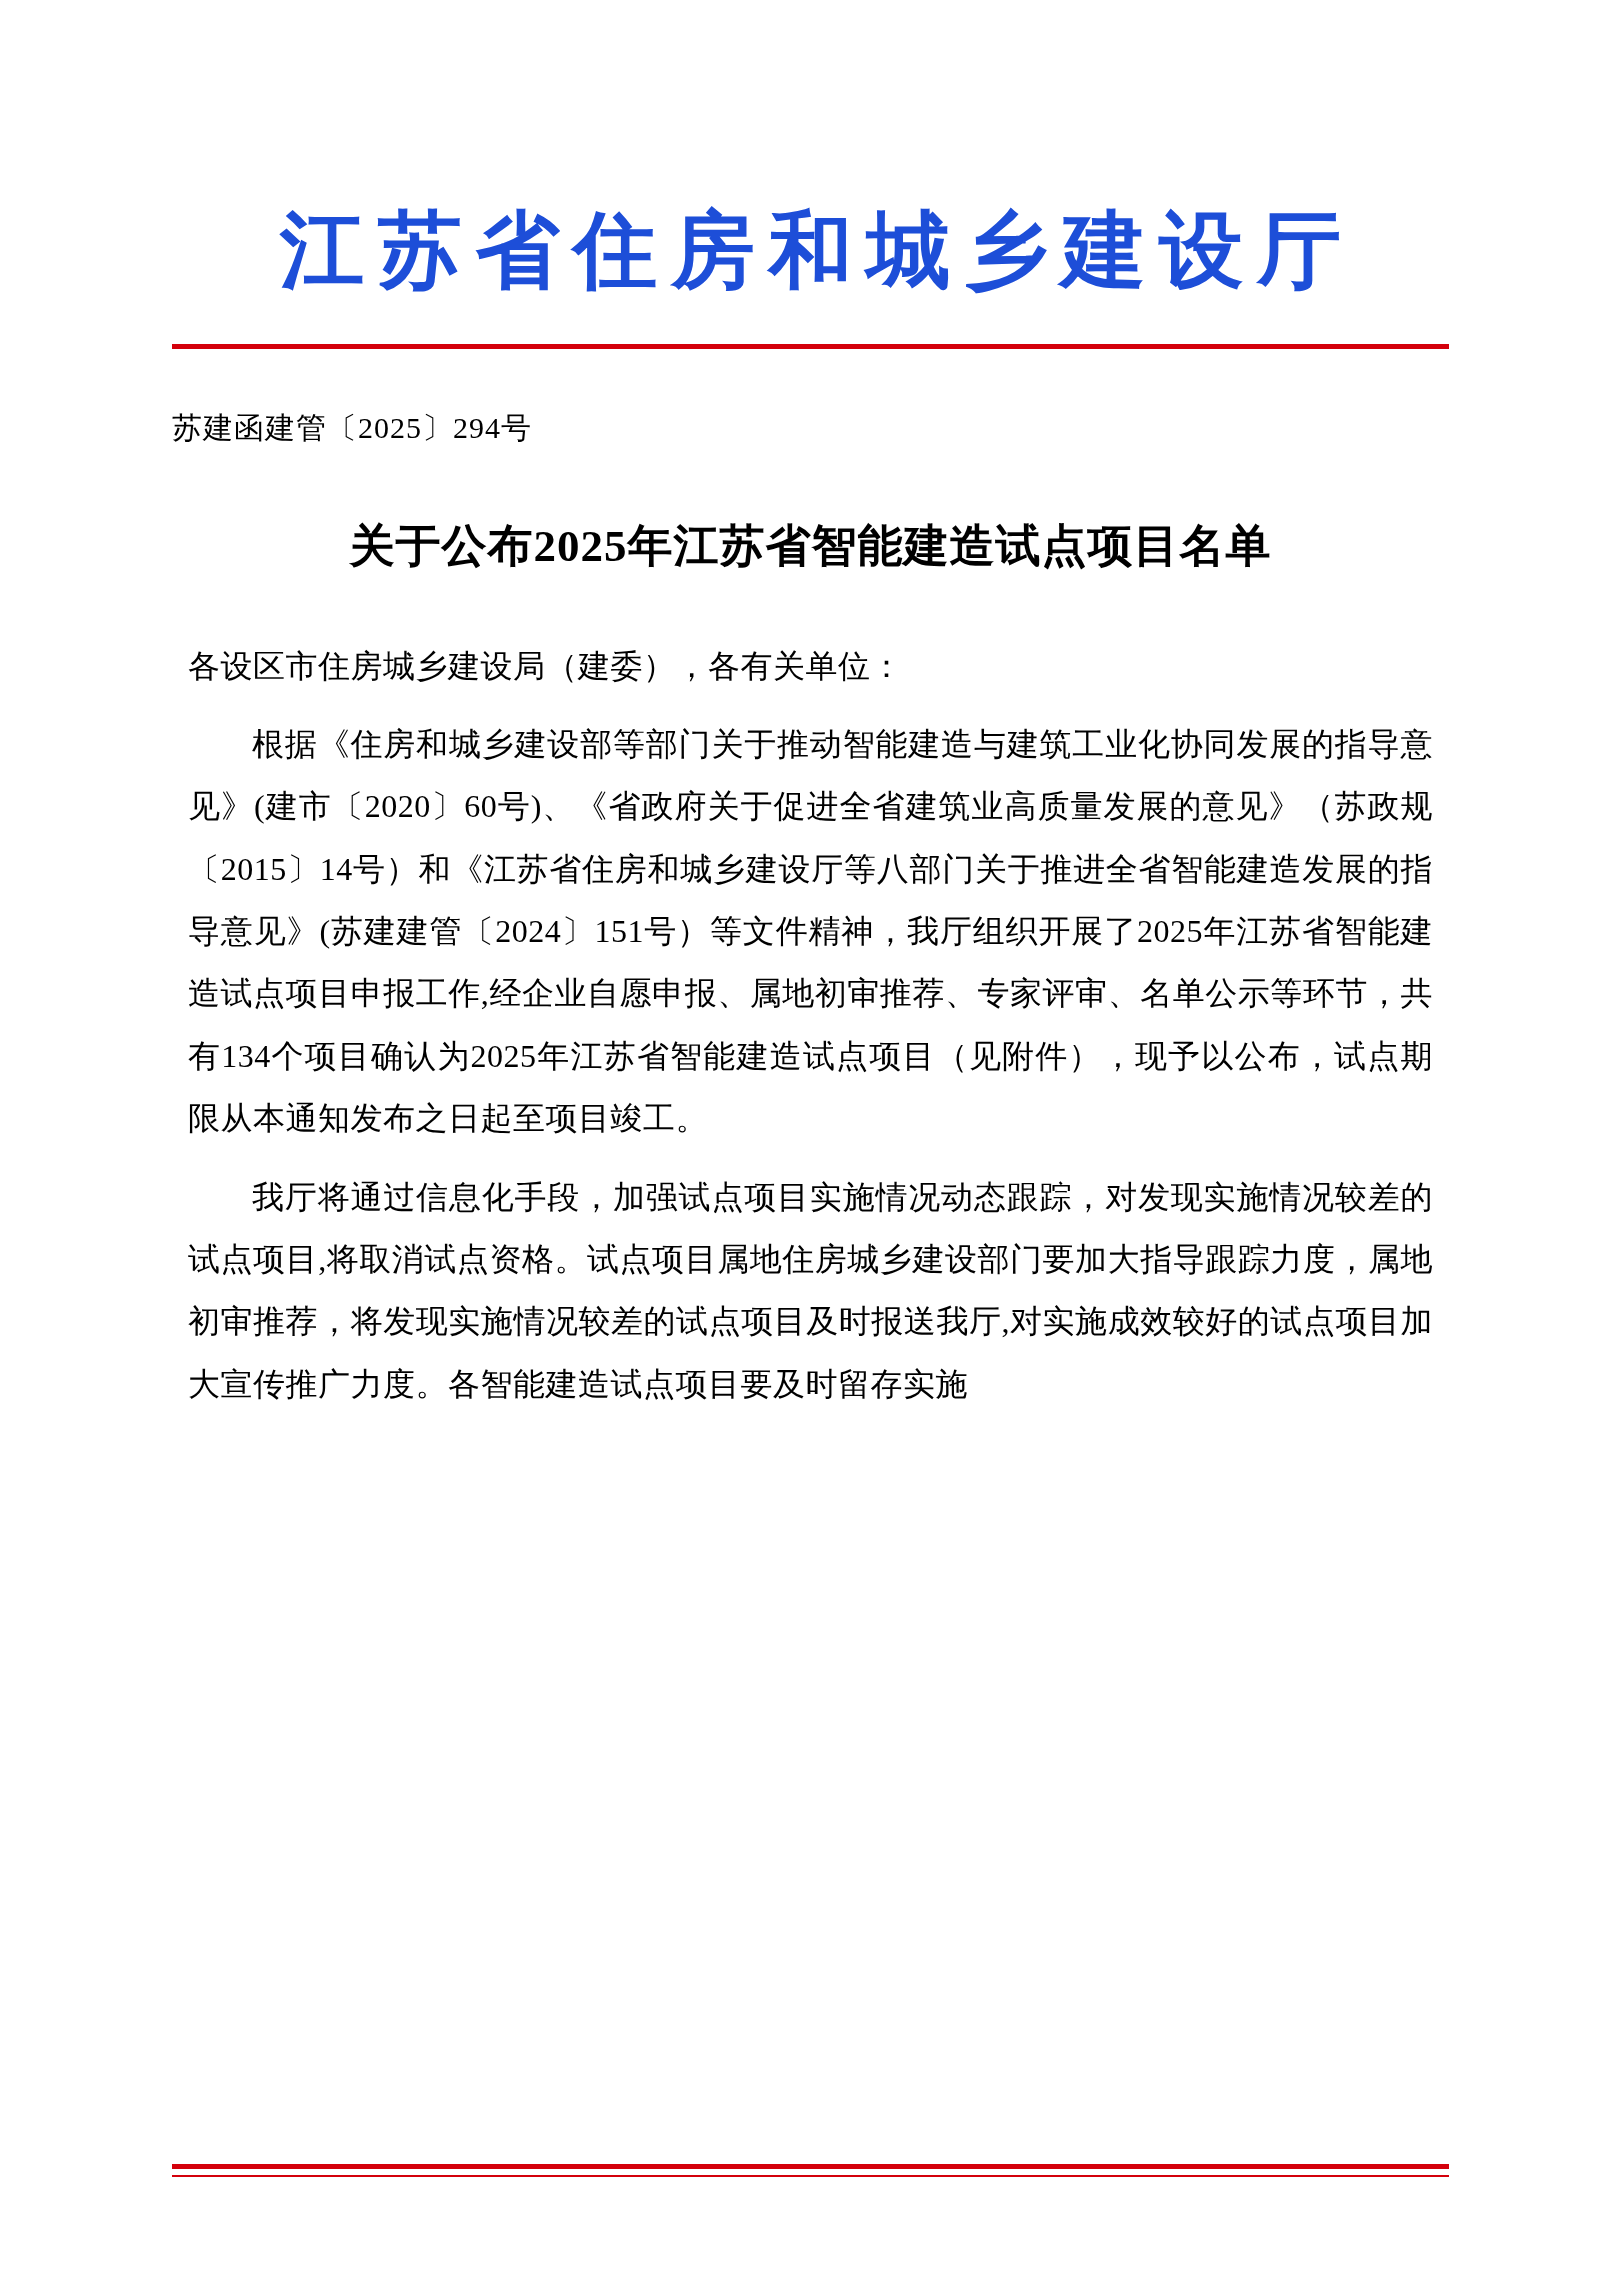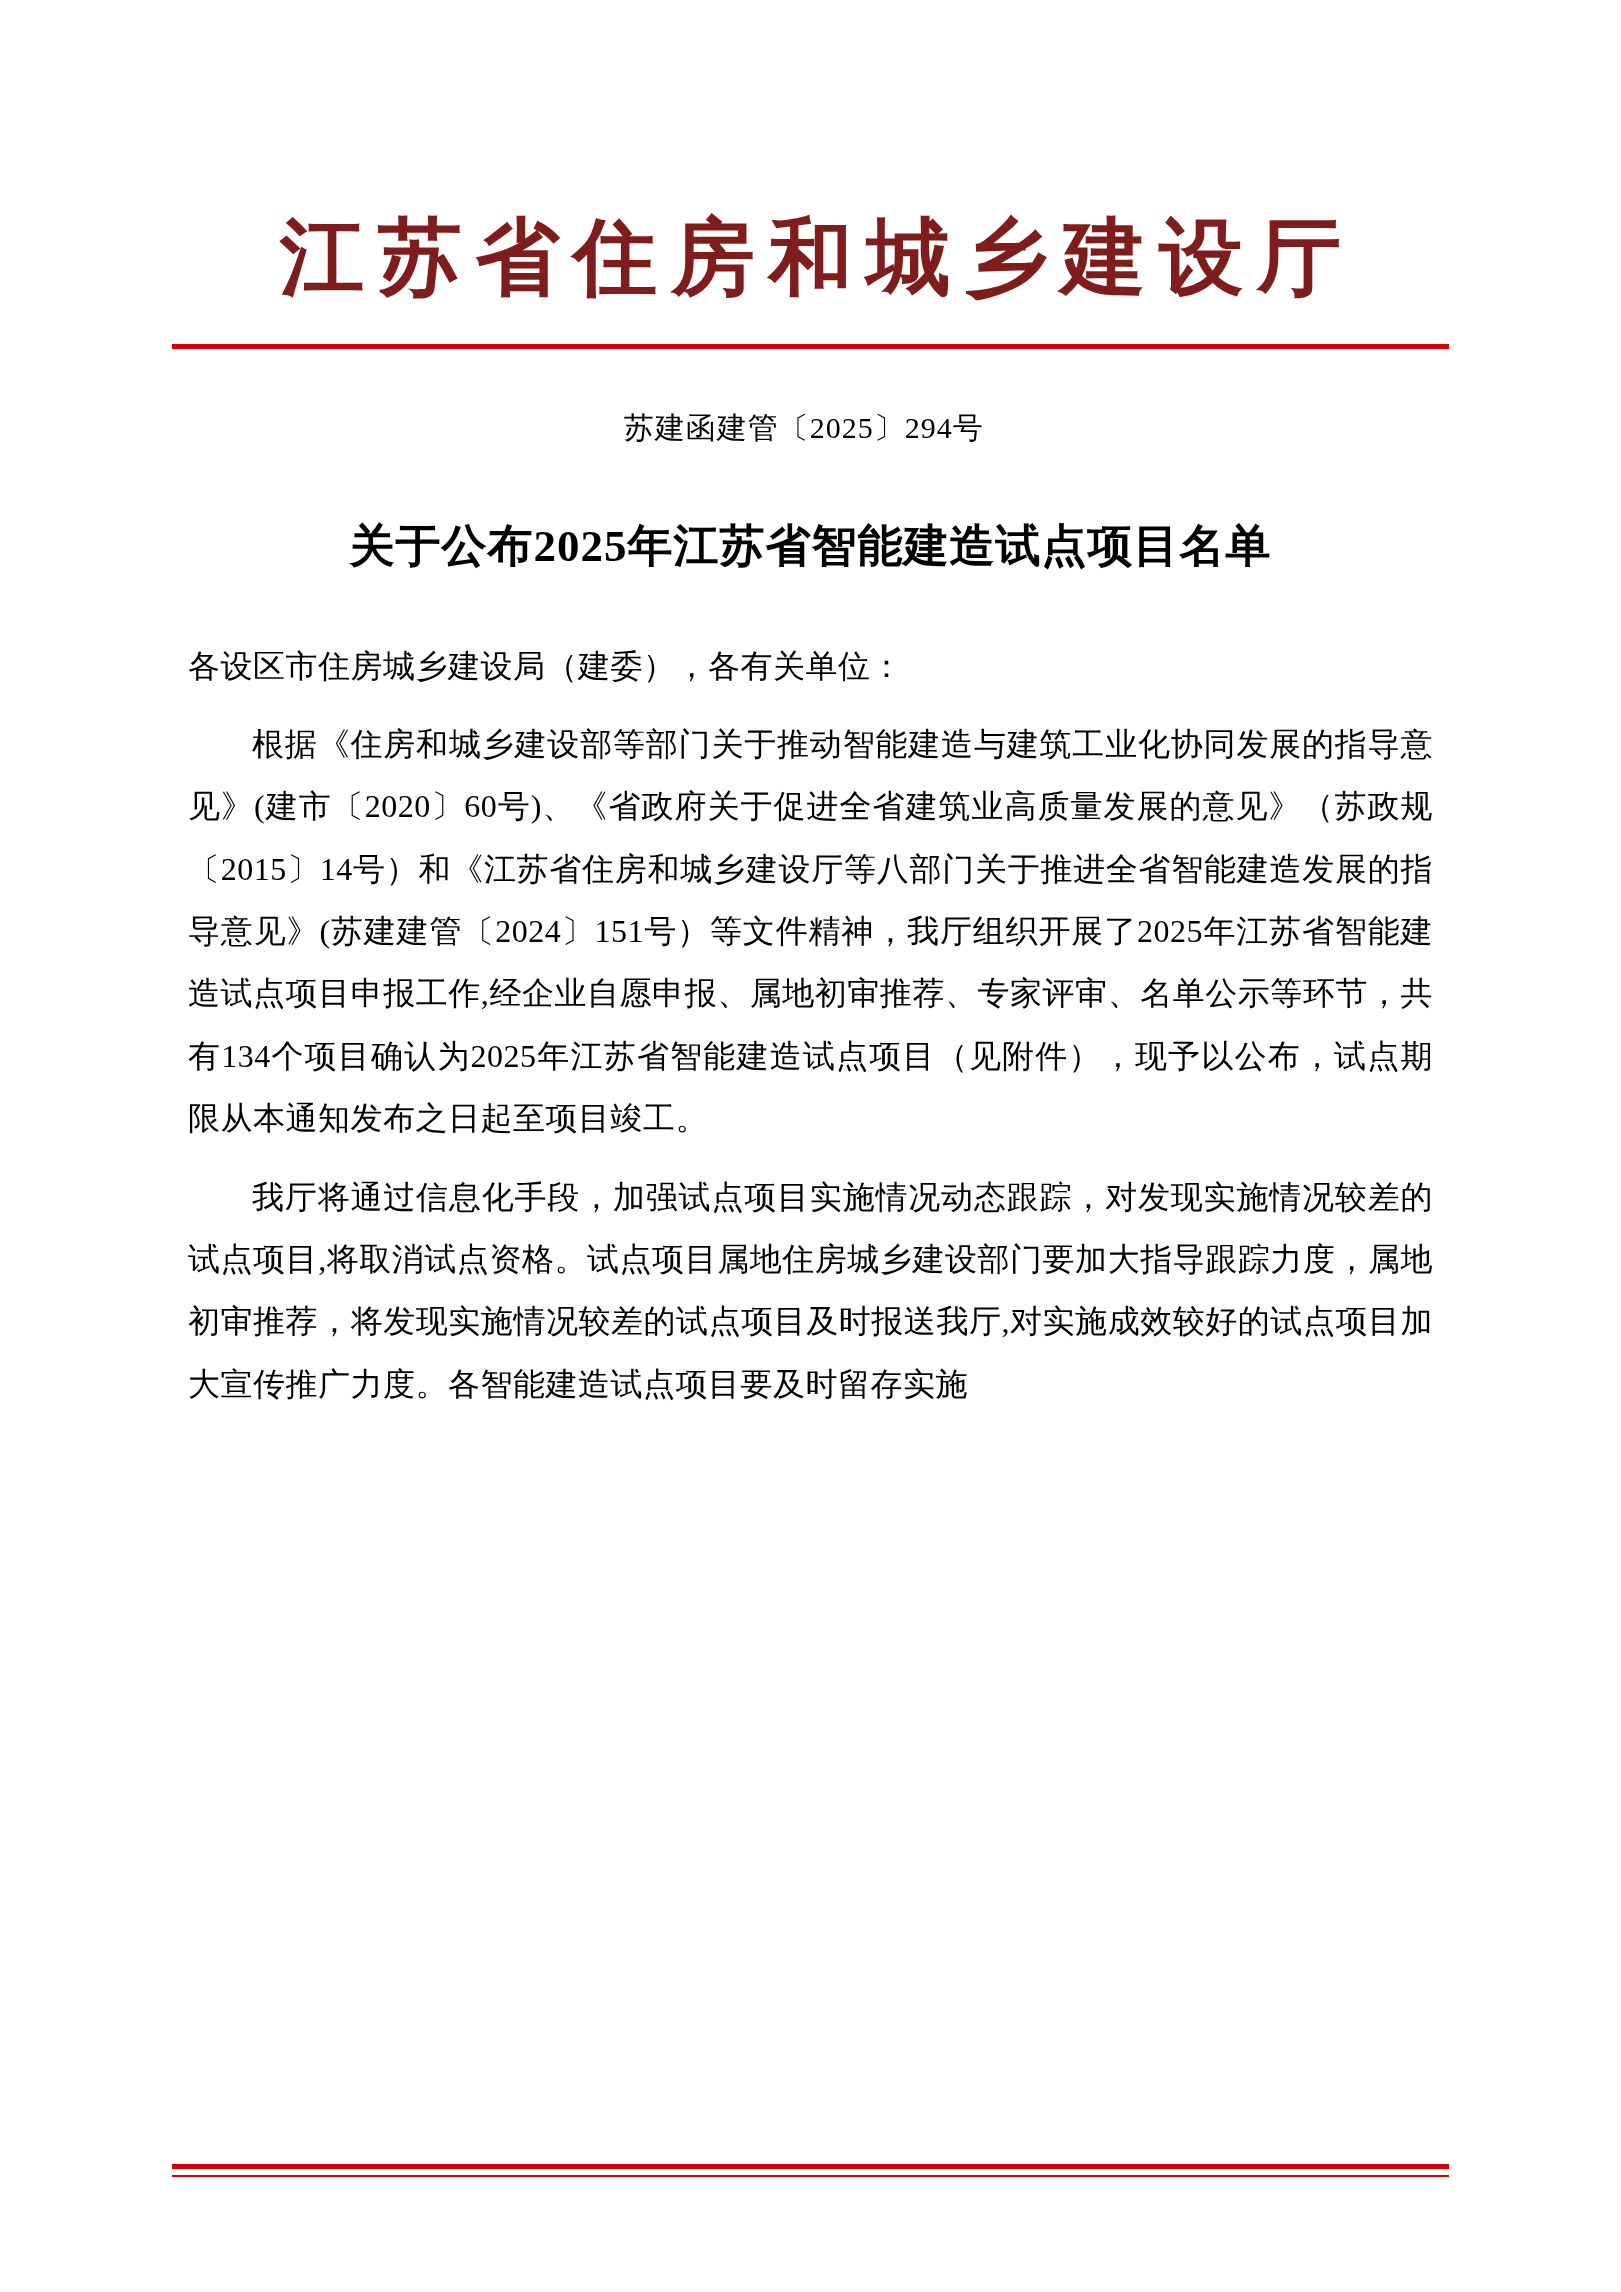--- a/index.html
+++ b/index.html
@@ -21,39 +21,39 @@
     height: 2293px;
     box-sizing: border-box;
     padding: 0 172px;
   }
   
   .masthead {
     padding-top: 211px;
     text-align: center;
   }
   .masthead-title {
-    color: #7f1d1d;
-    font-family: Liberation Sans, sans-serif;
+    color: #1d4ed8;
+    font-family: Liberation Mono, monospace;
     font-weight: bold;
     font-size: 84px;
     letter-spacing: 13.7px;
     line-height: 1.1;
     white-space: nowrap;
     text-indent: 13.7px;
   }
   .masthead-rule {
     margin-top: 41px;
     height: 4.9px;
     background: #d4000b;
     width: 100%;
   }
   
   .docnum-row {
     margin-top: 59px;
-    text-align: center;
+    text-align: left;
     padding-right: 13.7px;
   }
   .docnum {
     font-size: 30px;
     letter-spacing: 1px;
     color: #000;
   }
   
   .doc-title {
     margin-top: 65px;

